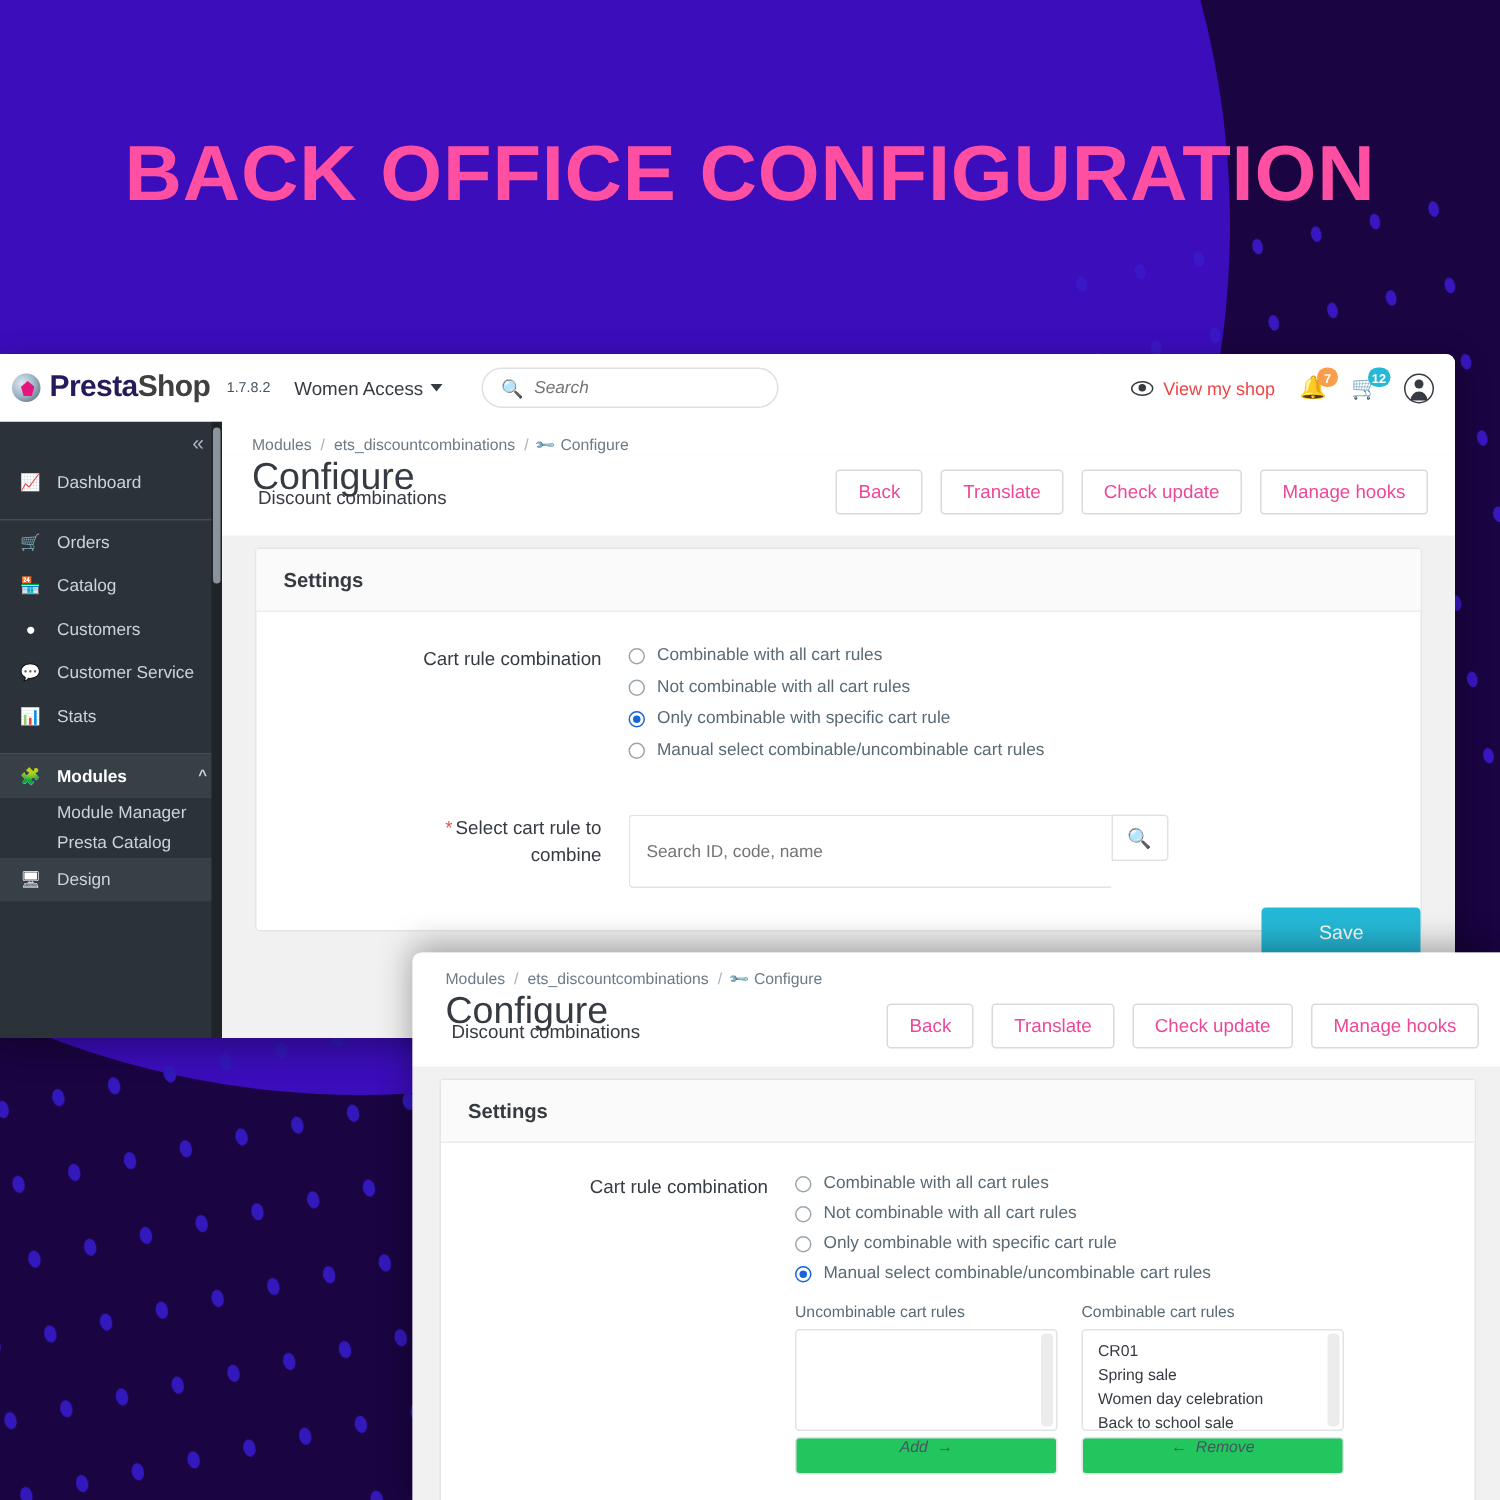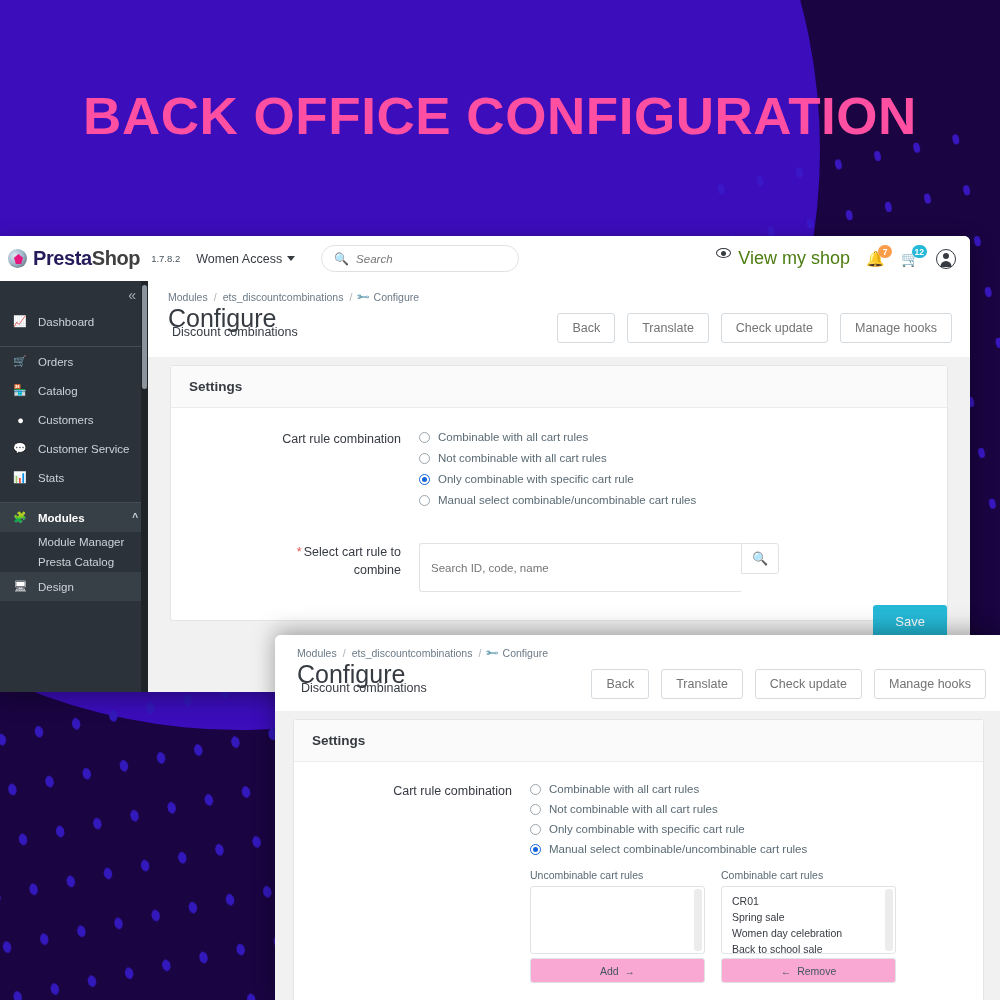--- a/index.html
+++ b/index.html
@@ -123,22 +123,22 @@
   .ps-search .mag { color:#6c7a86; font-size:12px; }
   .ps-search input {
     border:0; outline:0; font-size:11.5px; font-style: italic;
     color:#8b949c; background:transparent; width:100%;
     font-family:"Liberation Sans", sans-serif;
   }
   .ps-topright {
     margin-left:auto; display:flex; align-items:center; gap:16px;
   }
   .view-shop {
-    display:flex; gap:7px;
-    font-size:18px; color:#4d7c0f; cursor:pointer;
+    display:flex; align-items:center; gap:7px;
+    font-size:12px; color:#ef4444; cursor:pointer;
   }
   .eye {
     width:15px;height:10px;border:1.7px solid #363a41;border-radius:50% 50%;
     display:flex;align-items:center;justify-content:center;
   }
   .eye::after{content:"";width:5px;height:5px;border-radius:50%;background:#363a41;}
   .ic-badge { position:relative; width:19px; height:19px; cursor:pointer; }
   .ic-badge .glyph { font-size:15px; color:#363a41; line-height:19px; }
   .badge {
     position:absolute; top:-4px; right:-7px;
@@ -217,21 +217,21 @@
   .crumb .cur { color:#6c7a86; display:flex; align-items:center; gap:4px; }
   .wrench { font-size:9px; transform: rotate(-45deg); display:inline-block;}
   .title-row {
     display:flex; align-items:flex-start; background:#fff;
     padding: 2px 18px 14px 20px;
   }
   .page-title { font-size:25px; color:#363a41; font-weight:400; line-height:1.05; }
   .page-sub { font-size:12.5px; color:#363a41; margin-top:-6px; margin-left:4px; }
   .title-actions { margin-left:auto; display:flex; gap:12px; padding-top:8px; }
   .btn-outline {
-    border:1px solid #d6dbe0; background:#fff; color:#737373;
+    border:1px solid #d6dbe0; background:#fff; color:#ec4899;
     font-size:12.5px; padding: 7px 14px; border-radius:3px; cursor:pointer;
     font-family:"Liberation Sans", sans-serif; white-space:nowrap;
   }
   .card {
     background:#fff; margin: 8px 22px 0 22px;
     border:1px solid #e3e5e8; border-radius:3px;
     position:relative;
   }
   .card-head {
     font-size:13.5px; color:#363a41; font-weight:700;
@@ -269,21 +269,21 @@
   }
   .search-group .sbtn {
     width:38px; height:31px; border:1px solid #e0e3e6;
     border-radius:0 3px 3px 0; background:#fff;
     display:flex; align-items:center; justify-content:center;
     color:#363a41; font-size:13px; cursor:pointer;
   }
   .save-btn {
     position:absolute; right:0; bottom:-18px;
     background:#25b9d7; color:#fff; border:0;
-    font-size:13px; padding: 9px 22px; border-radius:3px 3px 0 0;
+    font-size:13px; padding: 9px 38px; border-radius:3px 3px 0 0;
     cursor:pointer; font-family:"Liberation Sans", sans-serif;
   }
 
   
   .win2 .crumb { padding: 12px 0 0 22px; }
   .win2 .title-row { padding: 2px 14px 12px 22px; }
   .win2 .card { margin: 8px 16px 0 18px; }
   .win2 .form-label { width:218px; flex:0 0 218px; }
   .win2 .radio-item { margin-bottom: 8px; }
 
@@ -295,24 +295,25 @@
     background:#fff; position:relative; overflow:hidden;
     padding: 7px 10px;
   }
   .dual-box .bar {
     position:absolute; right:2px; top:2px; bottom:2px; width:8px;
     background:#ececec; border-radius:3px;
   }
   .dual-item { font-size:10.5px; color:#363a41; line-height:1.52; }
   .dual-btn {
     margin-top:4px; width:100%; height:25px;
-    border:1px solid #dfe3e6; border-radius:3px; background:#f9a8d4;
+    border:1px solid #dfe3e6; border-radius:3px; background:#22c55e;
     font-size:10.5px; color:#44565f; cursor:pointer;
-    display:flex; align-items:center; justify-content:center; gap:6px;
+    display:flex; align-items:flex-start; justify-content:center; gap:6px;
     font-family:"Liberation Sans", sans-serif;
+    font-style:italic;
   }
 
   
   .pane-fill { position:absolute; left:0; right:0; bottom:0; height:40px; background:#f1f1f1; }
 </style>
 </head>
 <body>
 
 <div class="stage">
   <div class="bg-dark"></div>

